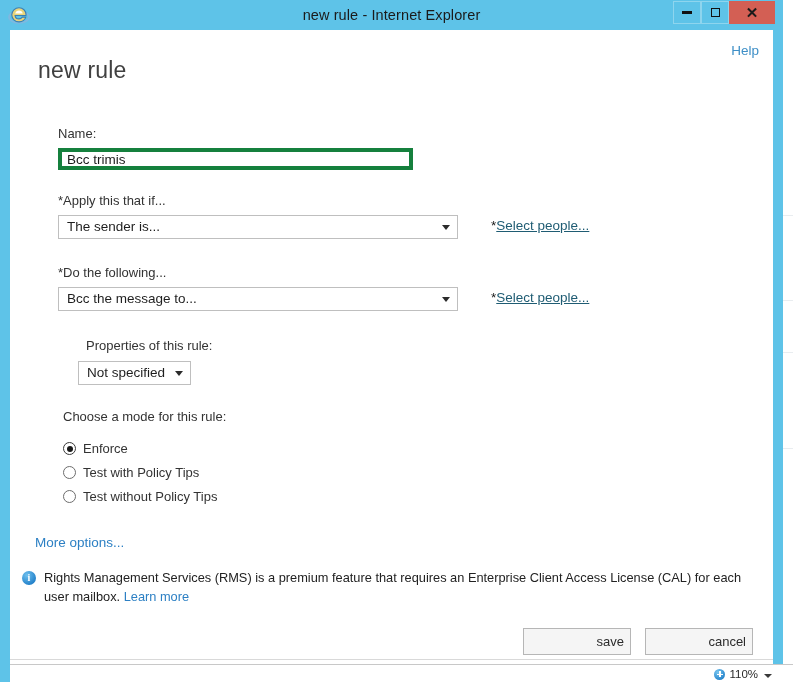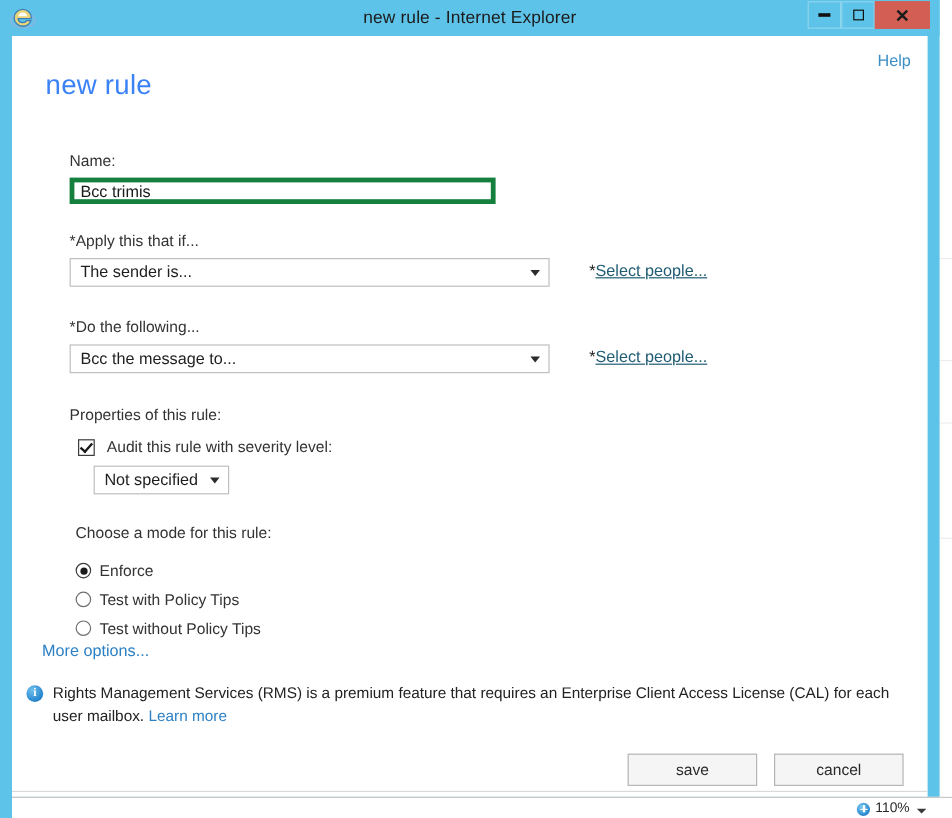--- a/index.html
+++ b/index.html
@@ -121,21 +121,21 @@
     color: #3e8fc7;
     text-decoration: none;
     cursor: pointer;
   }
 
   #page-title {
     position: absolute;
     left: 28px;
     top: 27px;
     font-size: 23px;
-    color: #3b82f6;
+    color: #404040;
     font-weight: normal;
     letter-spacing: 0.2px;
     font-family: "Liberation Sans", sans-serif;
   }
 
   #form {
     position: absolute;
     left: 0;
     top: 95px;
     width: 763px;
@@ -216,21 +216,21 @@
   .select-people a {
     color: #1f5c73;
     text-decoration: underline;
     cursor: pointer;
     font-weight: 500;
   }
 
   .section-label {
     font-size: 13px;
     color: #333333;
-    margin-left: 48px;
+    margin-left: 76px;
   }
 
   
   .checkbox-row {
     margin-left: 55px;
     margin-top: 12px;
     display: flex;
     align-items: center;
   }
   .checkbox {
@@ -363,20 +363,21 @@
   .action-btn {
     width: 108px;
     height: 27px;
     background: #f5f5f5;
     border: 1px solid #b6b6b6;
     font-size: 13px;
     color: #2b2b2b;
     font-family: "Liberation Sans", sans-serif;
     cursor: pointer;
     box-sizing: border-box;
+    text-align: right;
   }
 
   #divider {
     position: absolute;
     left: 0;
     top: 629px;
     width: 763px;
     height: 1px;
     background: #d9d9d9;
   }
@@ -493,24 +494,20 @@
           <span class="dd-text">Bcc the message to...</span>
           <span class="dd-arrow"></span>
         </div>
         <span class="select-people" style="left:433px; top:3px;">
           <span class="ast">*</span><a href="#">Select people...</a>
         </span>
       </div>
 
       <div class="section-label" style="margin-top:27px;">Properties of this rule:</div>
 
-      <div class="checkbox-row">
-        <span class="checkbox checked"></span>
-        <span class="checkbox-label">Audit this rule with severity level:</span>
-      </div>
 
       <div class="row" style="margin-left:55px; margin-top:8px; height:24px;padding-left:13px;">
         <div class="dropdown dd-small">
           <span class="dd-text">Not specified</span>
           <span class="dd-arrow"></span>
         </div>
       </div>
 
       <div class="section-label" style="margin-top:24px; margin-left:53px;">Choose a mode for this rule:</div>
 

